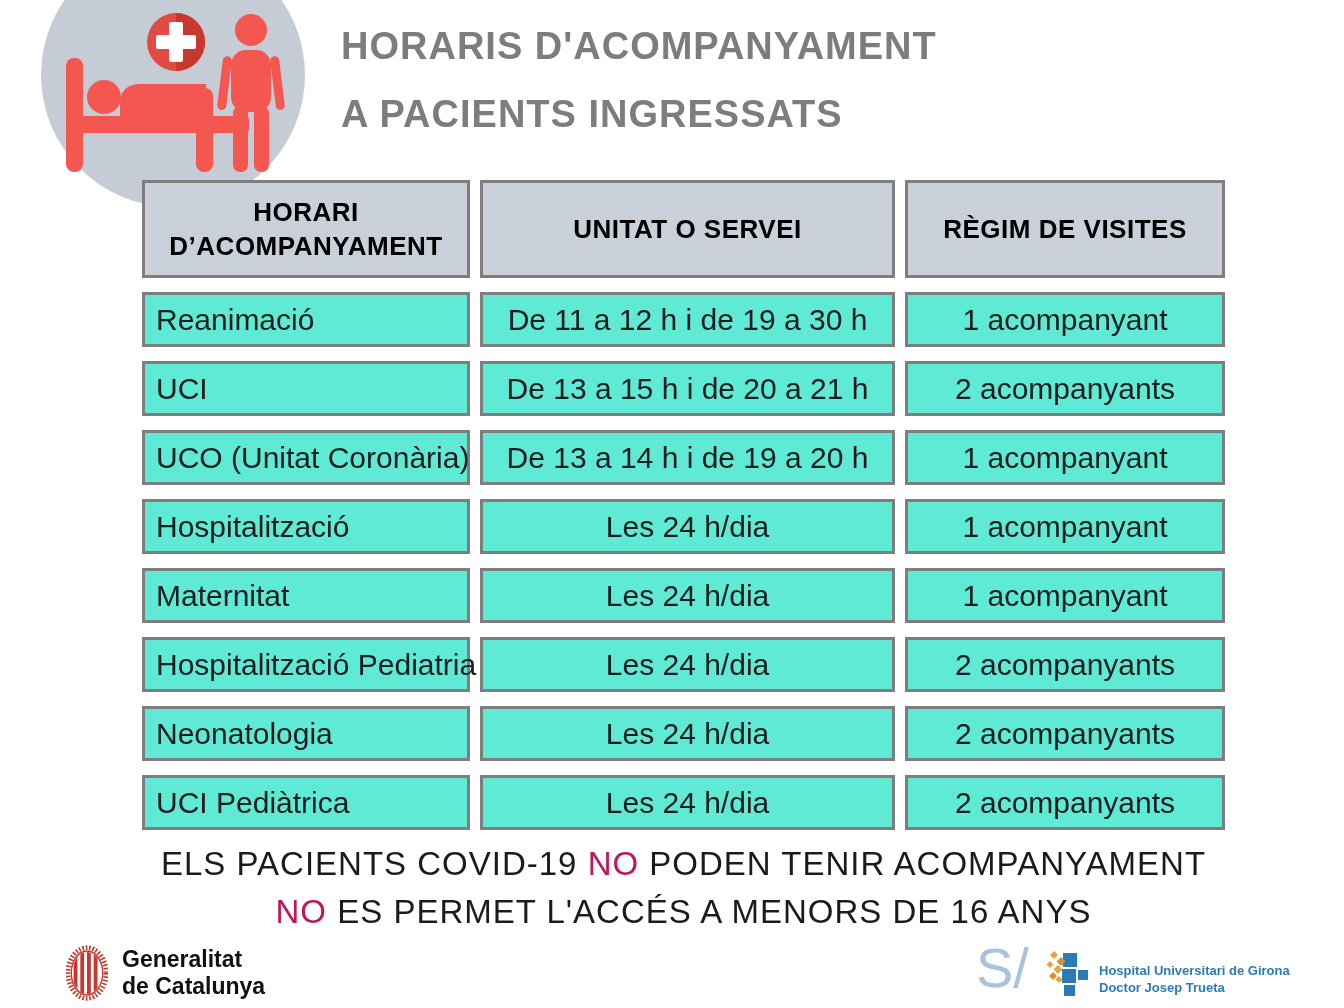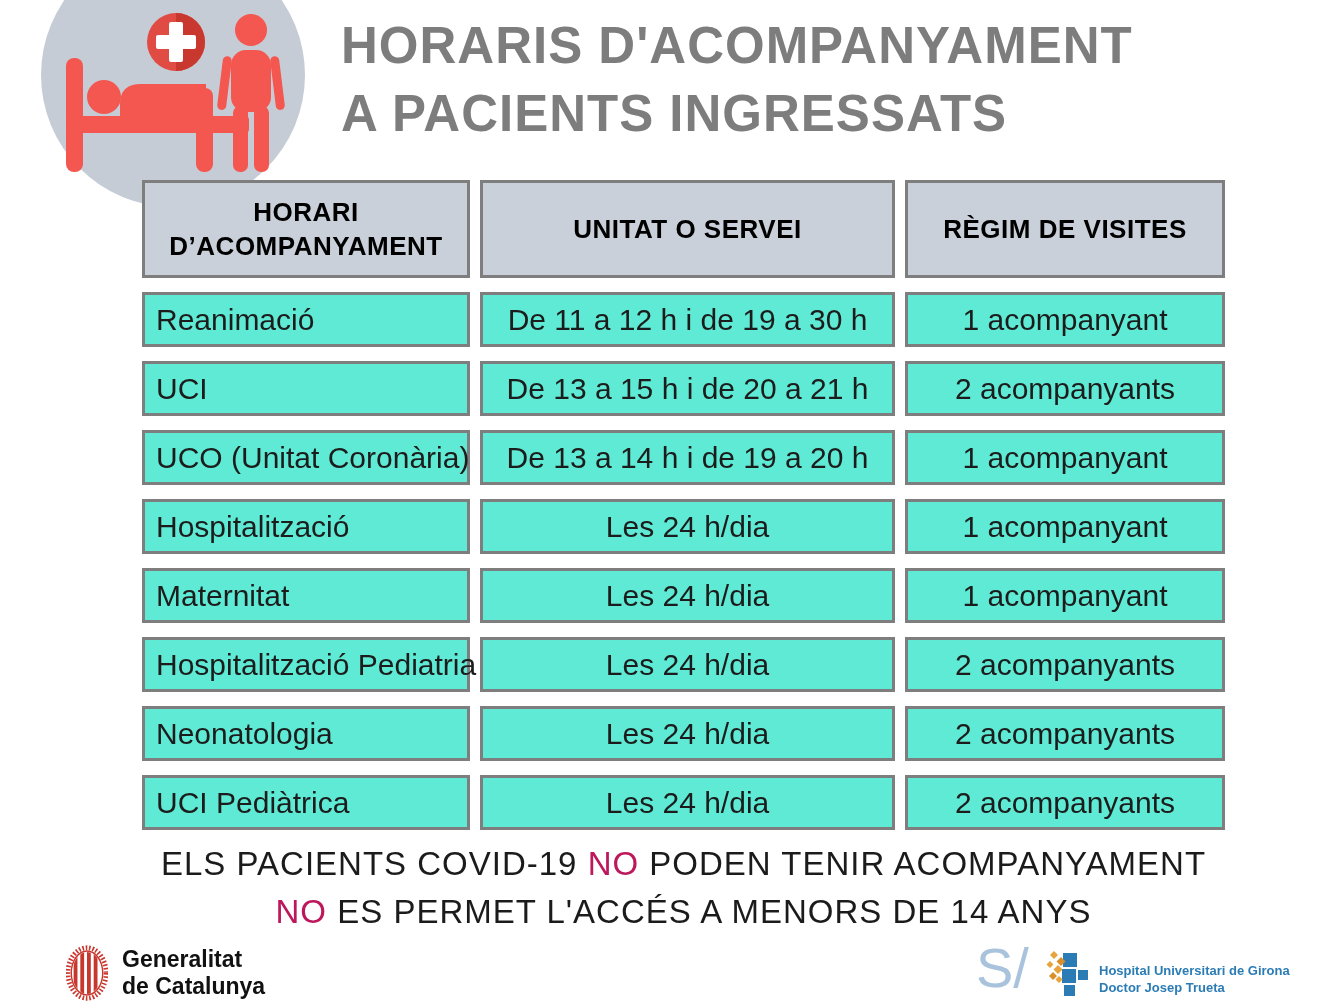--- a/index.html
+++ b/index.html
@@ -7,21 +7,21 @@
     position:relative; width:1344px; height:1008px; background:#ffffff;
     font-family:"Liberation Sans", sans-serif; overflow:hidden;
   }
 
   
   .hero-icon { position:absolute; left:38px; top:0; }
 
   
   .title {
     position:absolute; left:341px; top:12px; width:920px;
-    font-size:51px; font-weight:bold; line-height:68px; letter-spacing:1px;
+    font-size:38px; font-weight:bold; line-height:68px; letter-spacing:1px;
     color:#7d7d7d;
   }
 
   
   .sched-table {
     position:absolute; left:142px; top:180px; width:1083px;
     display:grid;
     grid-template-columns:328px 415px 320px;
     grid-template-rows:98px repeat(8, 55px);
     column-gap:10px; row-gap:14px;
@@ -149,21 +149,21 @@
   </div>
 
   <div class="notes">
     <div>
       <span>ELS PACIENTS COVID-19</span>
       <span class="no">NO</span>
       <span>PODEN TENIR ACOMPANYAMENT</span>
     </div>
     <div>
       <span class="no">NO</span>
-      <span>ES PERMET L'ACCÉS A MENORS DE 14 ANYS</span>
+      <span>ES PERMET L'ACCÉS A MENORS DE 16 ANYS</span>
     </div>
   </div>
 
   <div class="gencat">
     <svg width="42" height="58" viewBox="0 0 44 58">
       <ellipse cx="22" cy="29" rx="20" ry="26.5" fill="none" stroke="#c8372e" stroke-width="5" stroke-dasharray="1.7 1.9"></ellipse>
       <ellipse cx="22" cy="29" rx="16.5" ry="23" fill="#ffffff" stroke="#c8372e" stroke-width="1.5"></ellipse>
       <clipPath id="shieldclip">
           <ellipse cx="22" cy="29" rx="15.5" ry="22"></ellipse>
         </clipPath>

